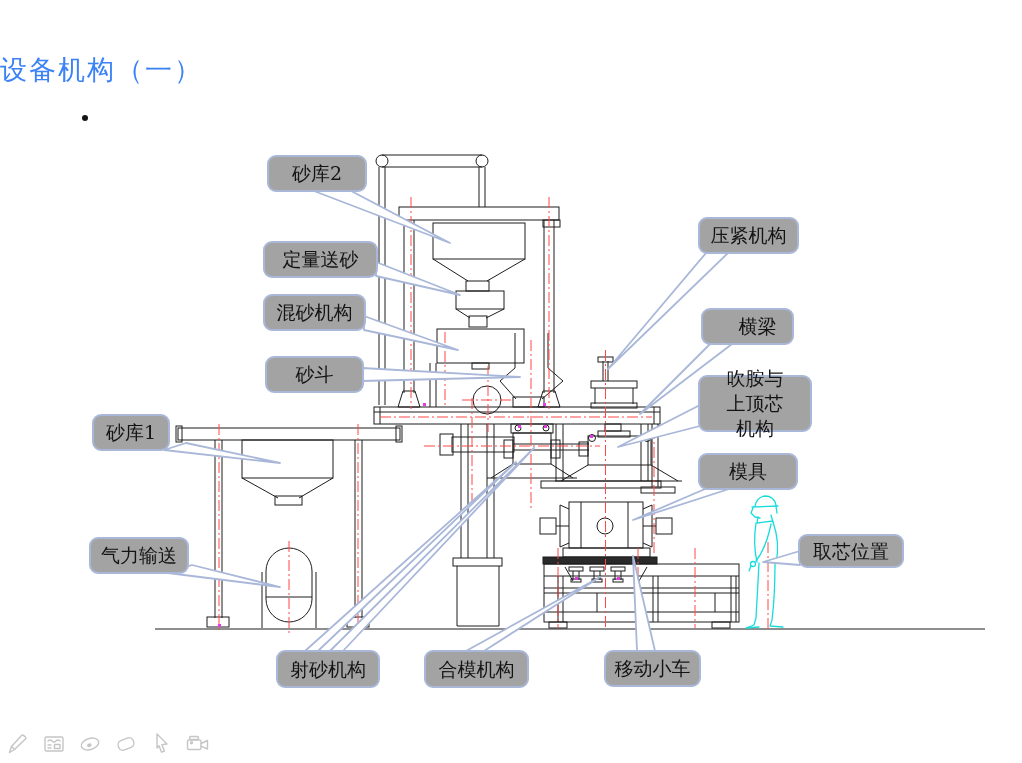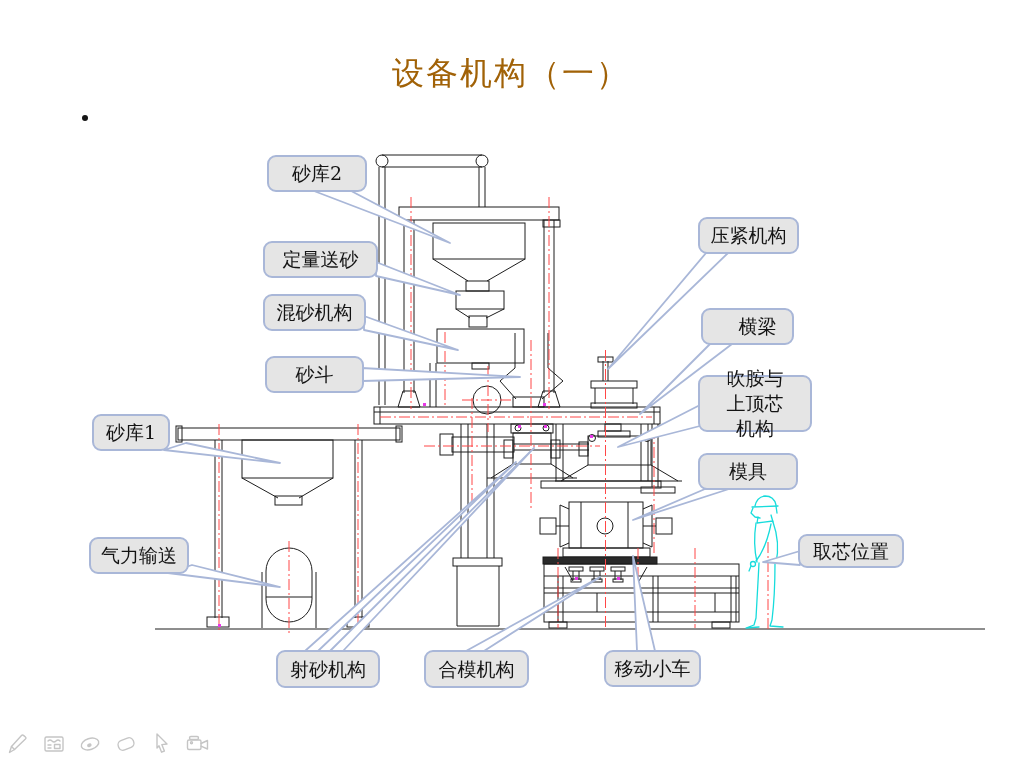--- a/index.html
+++ b/index.html
@@ -1,23 +1,23 @@
 <!DOCTYPE html>
 <html><head>
 <meta charset="utf-8">
 <style>
   html,body{margin:0;padding:0;background:#fff;}
   #slide{position:relative;width:1022px;height:763px;background:#ffffff;overflow:hidden;
          font-family:"DejaVu Serif","Liberation Serif",serif;}
-  #page-title{position:absolute;left:0;top:52px;width:100%;text-align:center;
-              font-size:32px;color:#a16207;letter-spacing:2px;}
+  #page-title{position:absolute;left:0;top:52px;width:100%;
+              font-size:27px;color:#3b82f6;letter-spacing:2px;}
   #bullet{position:absolute;left:82px;top:115px;width:6px;height:6px;border-radius:50%;background:#151515;}
   #company{position:absolute;right:20px;top:697px;font-size:25px;color:#111;letter-spacing:2px;}
   svg.layer{position:absolute;left:0;top:0;}
-  .callout{position:absolute;background:#e5e5e5;border:2px solid #a9b7d8;border-radius:9px;
+  .callout{position:absolute;background:#a3a3a3;border:2px solid #a9b7d8;border-radius:9px;
            box-sizing:border-box;display:flex;align-items:center;justify-content:center;
            font-size:19px;color:#141414;text-align:center;line-height:1.3;}
   #toolbar{position:absolute;left:5px;top:731px;display:flex;gap:10px;align-items:center;}
   #toolbar .tool{width:26px;height:26px;display:inline-flex;align-items:center;justify-content:center;cursor:pointer;}
   #toolbar svg{stroke:#c5c5c5;fill:none;stroke-width:1.4;stroke-linejoin:round;stroke-linecap:round;}
 </style>
 </head>
 <body>
 
 <div id="slide">

